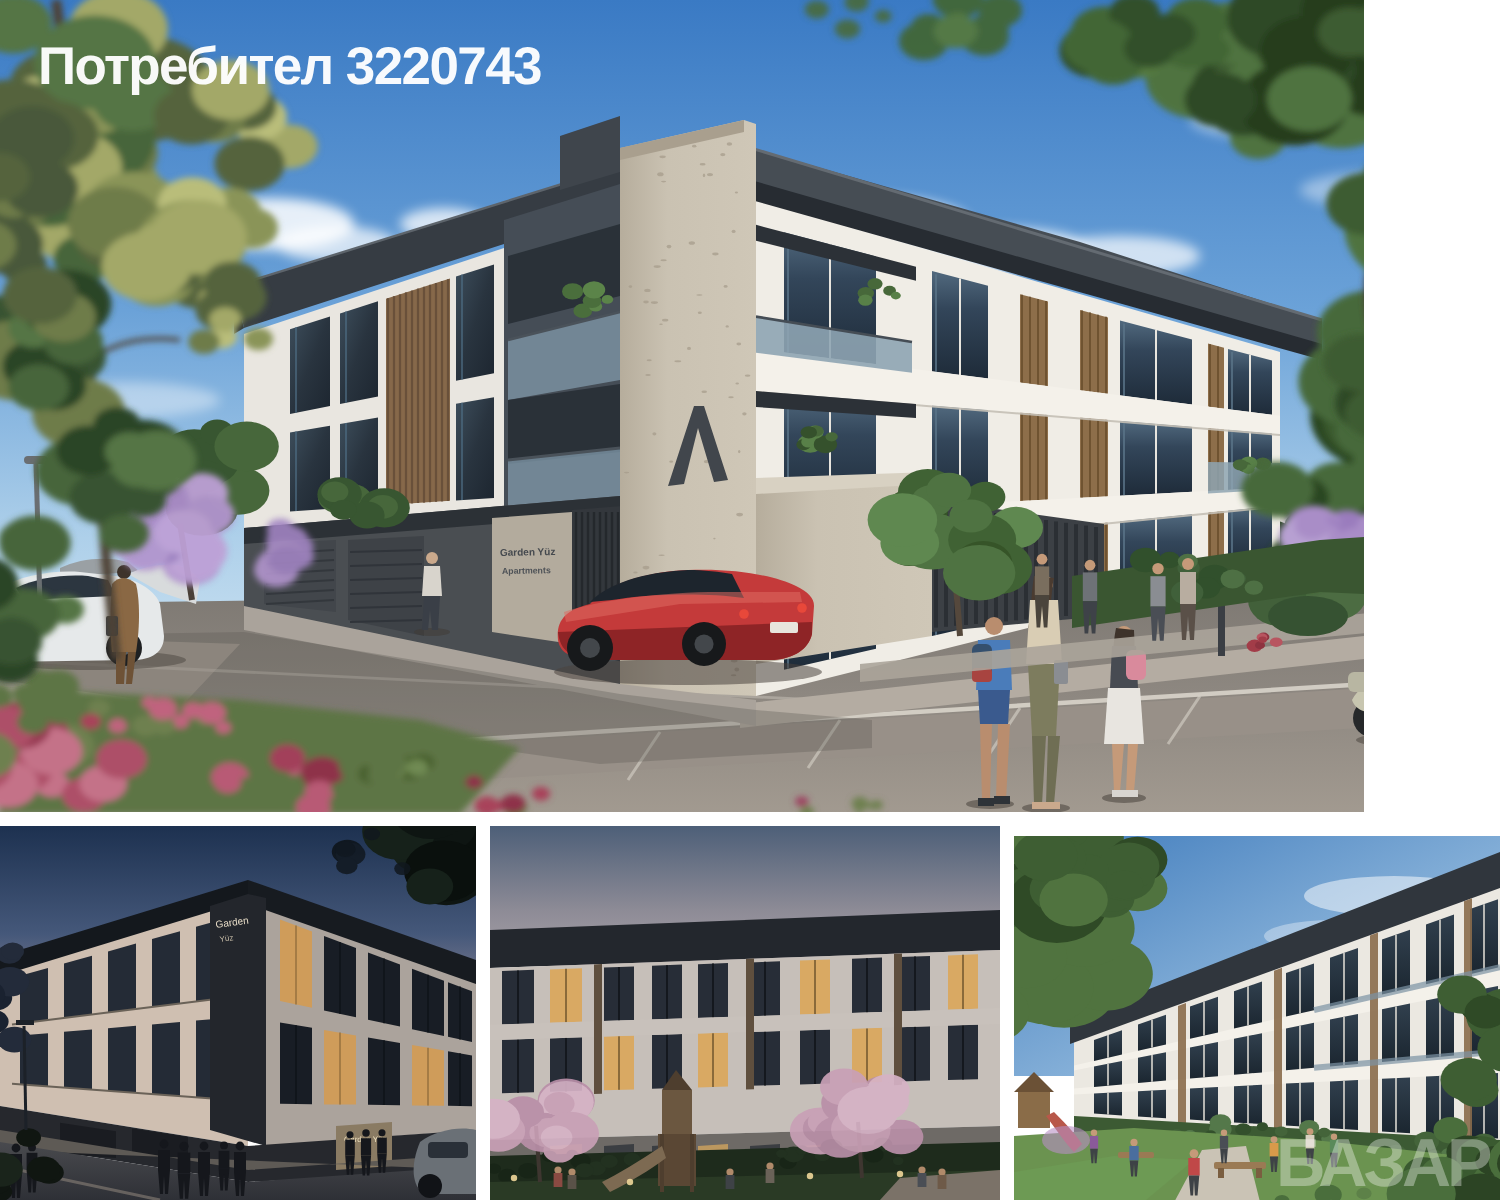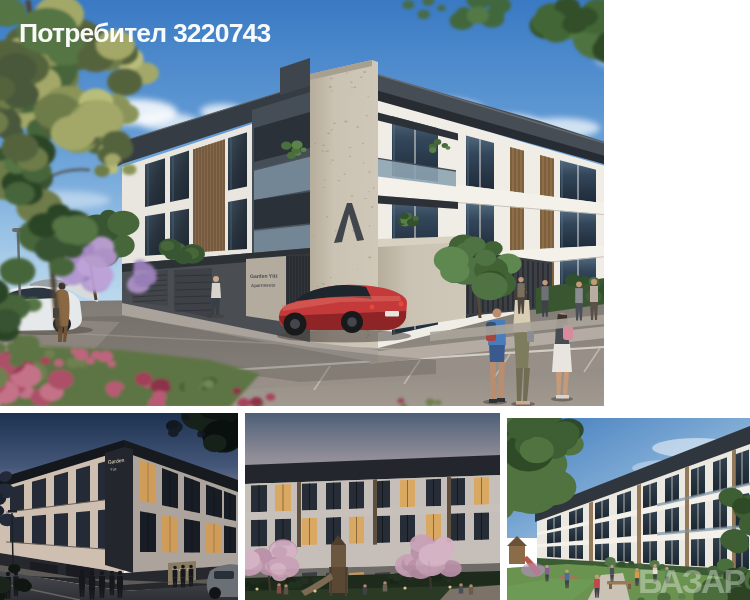--- a/index.html
+++ b/index.html
@@ -1,20 +1,20 @@
 <!DOCTYPE html>
 <html lang="bg"><head><meta charset="utf-8"><title>Имот</title>
 <style>
 html,body{margin:0;padding:0;background:#ffffff}
 body{width:750px;height:600px;position:relative;overflow:hidden;font-family:"Liberation Sans",sans-serif}
 .ph{position:absolute;overflow:hidden;line-height:0}
 </style></head>
 <body>
 
-<div class="ph" style="left:0;top:0;width:604px;height:406px"><svg width="750" height="407" viewBox="0 0 750 407">
+<div class="ph" style="left:0;top:0;width:682px;height:406px"><svg width="750" height="407" viewBox="0 0 750 407">
       <defs>
 <linearGradient id="sky" x1="0" y1="0" x2="0" y2="1">
 <stop offset="0" stop-color="#3a7ac4"></stop>
           <stop offset="0.45" stop-color="#6ba2d8"></stop>
           <stop offset="0.78" stop-color="#aed0ea"></stop>
           <stop offset="1" stop-color="#cfe4f2"></stop>
 </linearGradient>
 <linearGradient id="road" x1="0" y1="0" x2="0" y2="1">
 <stop offset="0" stop-color="#7d7872"></stop>
           <stop offset="0.5" stop-color="#8e8881"></stop>

